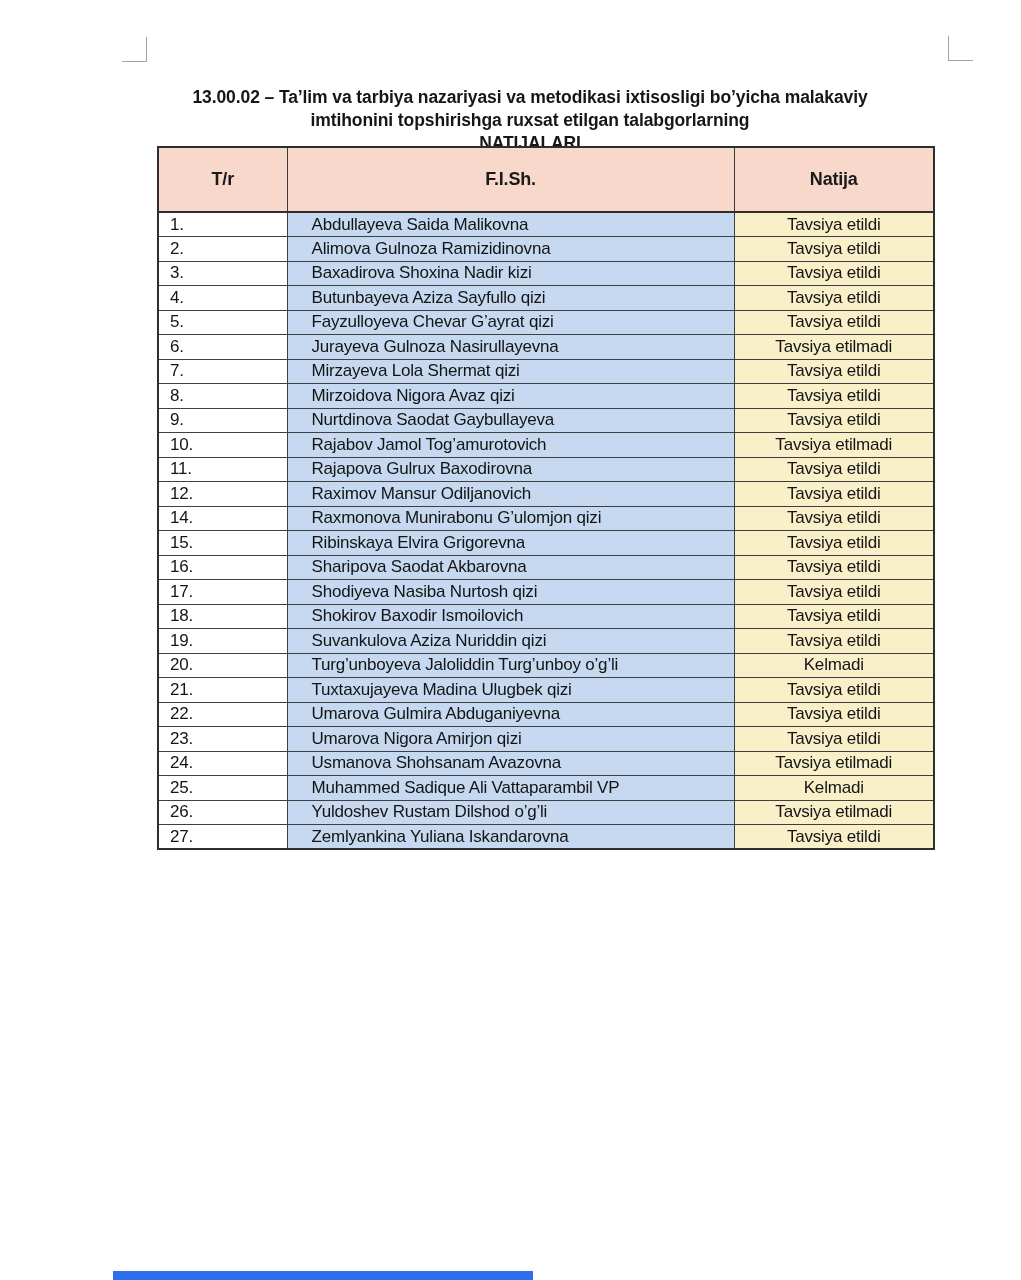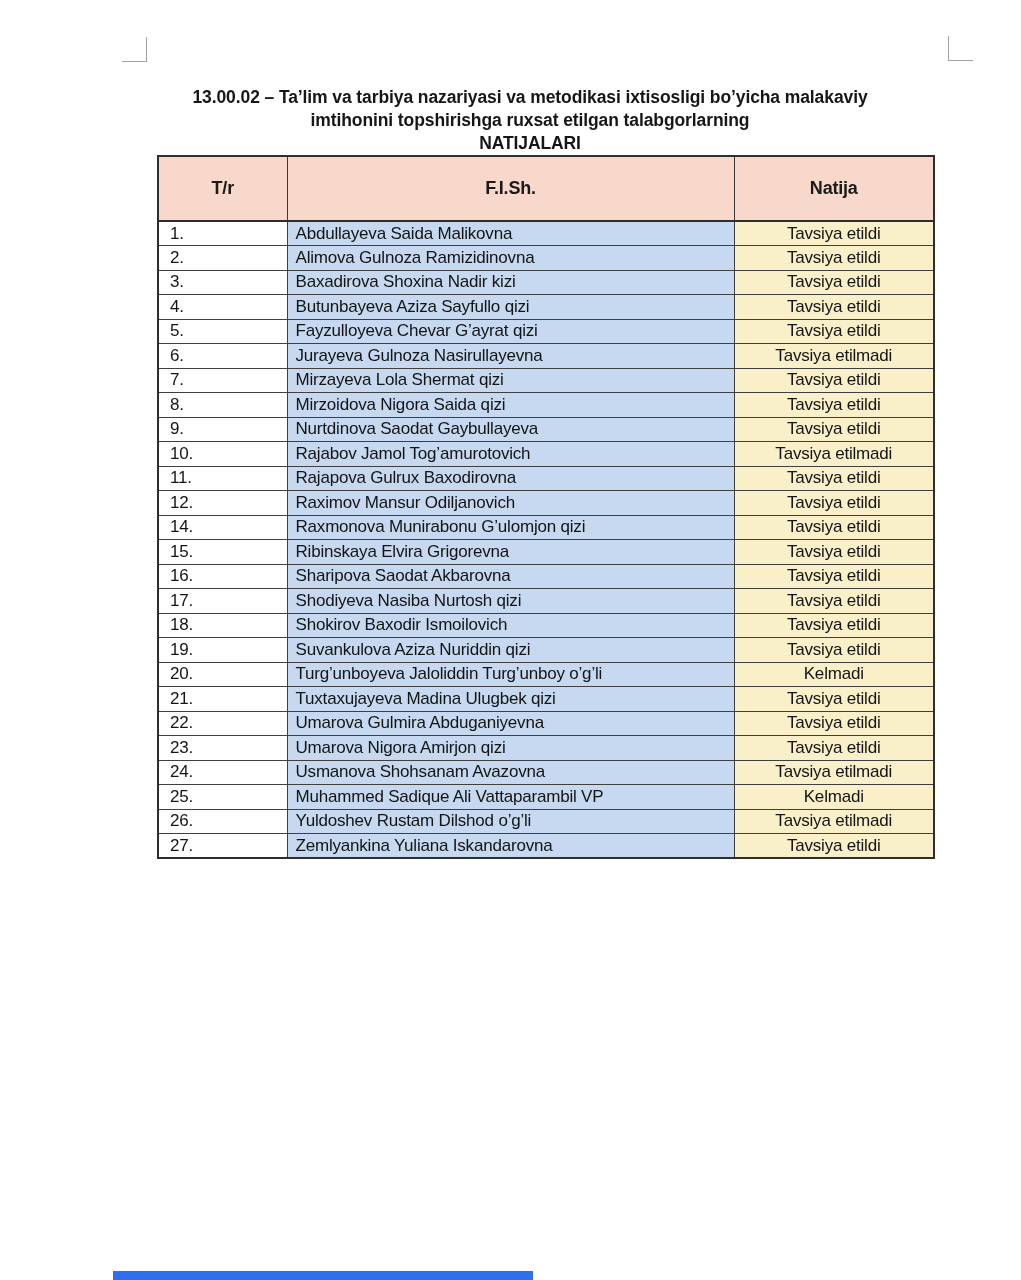--- a/index.html
+++ b/index.html
@@ -40,21 +40,21 @@
     font-size: 17.5px;
     line-height: 23px;
     letter-spacing: -0.1px;
     color: #161616;
     margin-top: 28px;
   }
   
   table.results {
     position: absolute;
     left: 157px;
-    top: 155px;
+    top: 146px;
     width: 776px;
     border-collapse: collapse;
     table-layout: fixed;
     border: 2px solid #2e2e2e;
     font-size: 17px;
     letter-spacing: -0.2px;
   }
   table.results col.c-tr   { width: 129px; }
   table.results col.c-fish { width: 447px; }
   table.results col.c-nat  { width: 200px; }
@@ -70,21 +70,21 @@
   }
   table.results td {
     height: 24.5px;
     border: 1px solid #3f3f3f;
     white-space: nowrap;
     overflow: hidden;
     vertical-align: middle;
     color: #141414;
   }
   td.cell-tr   { background: #ffffff; text-align: left; padding-left: 11px; }
-  td.cell-fish { background: var(--name-bg, #c6d9f0); text-align: left; padding-left: 8px; }
+  td.cell-fish { background: var(--name-bg, #c6d9f0); text-align: left; padding-left: 24px; }
   td.cell-nat  { background: var(--natija-bg, #f9efc8); text-align: center; margin-left: 36px; }
   
   .scroll-indicator {
     position: absolute;
     left: 113px;
     top: 1271px;
     width: 420px;
     height: 9px;
     background: var(--scrollbar-color, #2F6FED);
   }
@@ -147,21 +147,21 @@
           <td class="cell-fish">Jurayeva Gulnoza Nasirullayevna</td>
           <td class="cell-nat">Tavsiya etilmadi</td>
         </tr>
         <tr>
           <td class="cell-tr">7.</td>
           <td class="cell-fish">Mirzayeva Lola Shermat qizi</td>
           <td class="cell-nat">Tavsiya etildi</td>
         </tr>
         <tr>
           <td class="cell-tr">8.</td>
-          <td class="cell-fish">Mirzoidova Nigora Saida qizi</td>
+          <td class="cell-fish">Mirzoidova Nigora Avaz qizi</td>
           <td class="cell-nat">Tavsiya etildi</td>
         </tr>
         <tr>
           <td class="cell-tr">9.</td>
           <td class="cell-fish">Nurtdinova Saodat Gaybullayeva</td>
           <td class="cell-nat">Tavsiya etildi</td>
         </tr>
         <tr>
           <td class="cell-tr">10.</td>
           <td class="cell-fish">Rajabov Jamol Tog’amurotovich</td>

